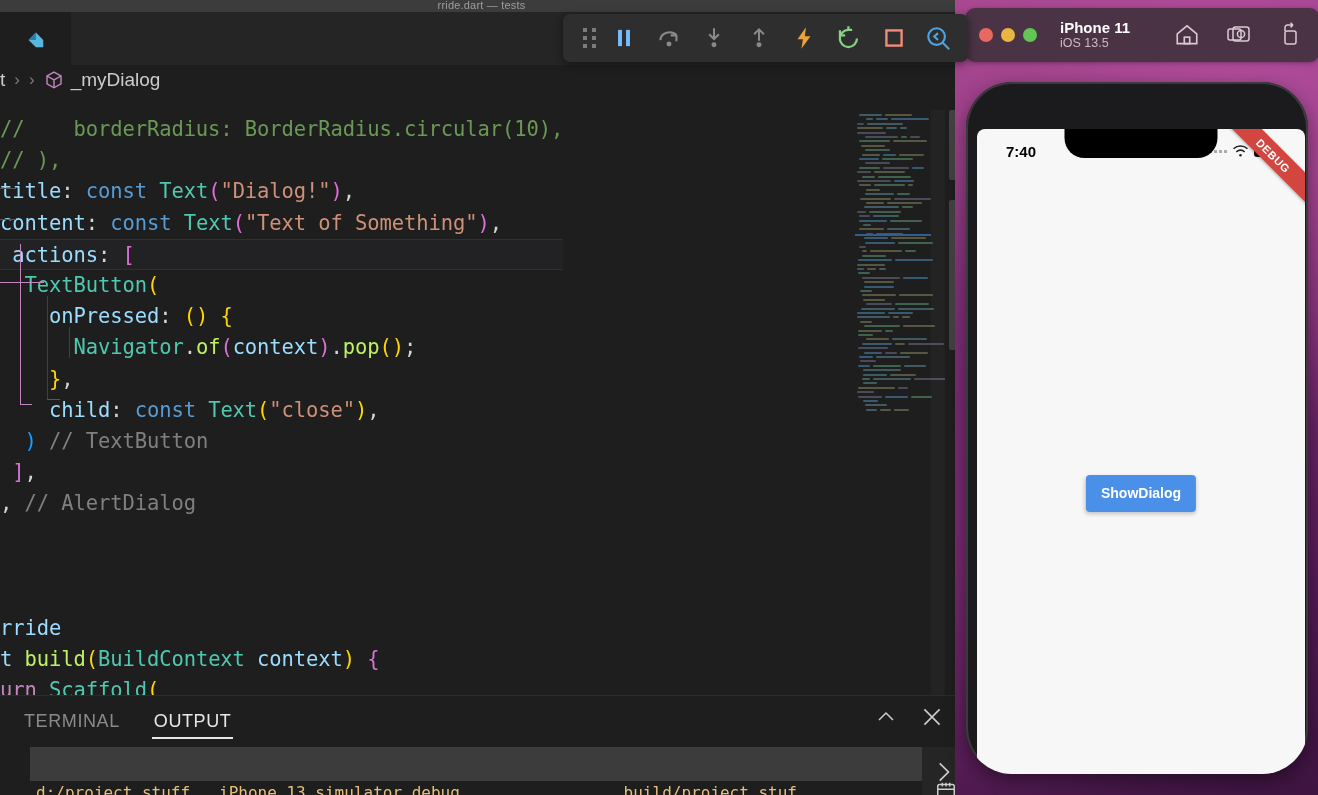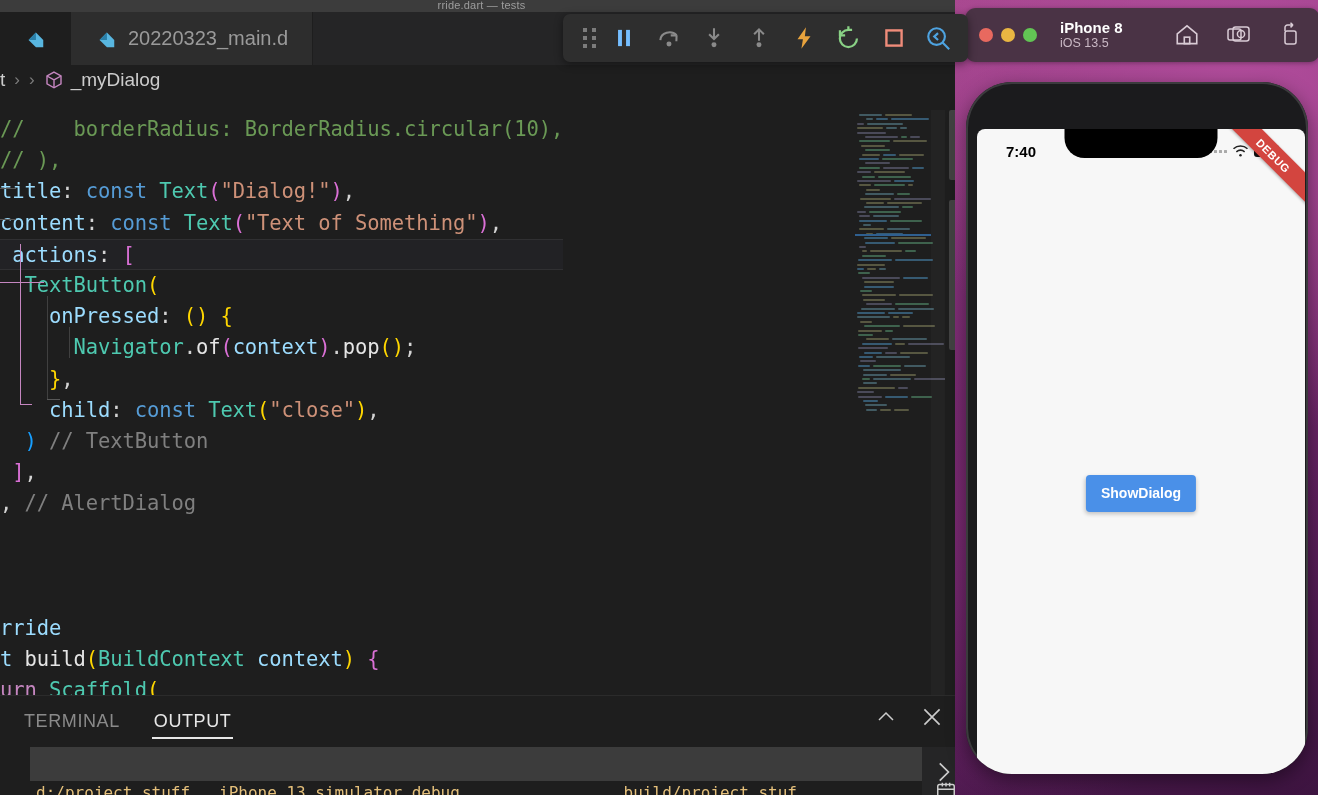--- a/index.html
+++ b/index.html
@@ -81,21 +81,21 @@
     border-bottom: 1px solid #303032;
   }
   
   .cmt   { color: #6a9955; }
   .cmt2  { color: #808080; }
   .key   { color: #569cd6; }
   .kw2   { color: #c586c0; }
   .typ   { color: #4ec9b0; }
   .str   { color: #ce9178; }
   .fld   { color: #9cdcfe; }
-  .fn    { color: #e5e5e5; text-align: center; }
+  .fn    { color: #bef264; text-align: center; }
   .pn1   { color: #ffd700; }
   .pn2   { color: #da70d6; }
   .pn3   { color: #179fff; }
   .plain { color: #d4d4d4; }
 
   
   .guide { position: absolute; width: 1px; background: #404040; }
   .guide.act { background: #c586c0; }
   .hline { position: absolute; height: 1px; background: #585858; }
   .hline.act { background: #c586c0; }
@@ -275,27 +275,20 @@
   <div class="vscode">
 
     <div class="titlebar">rride.dart — tests</div>
 
     <div class="tabbar">
       <div class="tab active">
         <svg class="dart-icon" viewBox="0 0 24 24">
           <path d="M5 13 L13 5 L21 13 L21 21 L13 21 Z" fill="#58b6e0"></path>
           <path d="M5 13 L13 5 L13 13 Z" fill="#2a7fa8"></path>
         </svg>
-      </div>
-      <div class="tab">
-        <svg class="dart-icon" viewBox="0 0 24 24">
-          <path d="M5 13 L13 5 L21 13 L21 21 L13 21 Z" fill="#58b6e0"></path>
-          <path d="M5 13 L13 5 L13 13 Z" fill="#2a7fa8"></path>
-        </svg>
-        <span class="tab-label">20220323_main.d</span>
       </div>
     </div>
 
     <div class="breadcrumb">
       <div class="crumb">
         <span class="crumb-label">t</span>
       </div>
       <span class="crumb-sep">›</span>
       <span class="crumb-sep">›</span>
       <div class="crumb">
@@ -500,21 +493,21 @@
   <div class="simwrap">
     <div class="wallpaper"></div>
 
     <div class="simbar">
       <div class="lights">
         <div class="light" id="tl0" style="background: rgb(232, 105, 95);"></div>
         <div class="light" id="tl1" style="background: rgb(233, 182, 66);"></div>
         <div class="light" id="tl2" style="background: rgb(98, 197, 84);"></div>
       </div>
       <div class="sim-titles">
-        <div class="sim-name">iPhone 8</div>
+        <div class="sim-name">iPhone 11</div>
         <div class="sim-os">iOS 13.5</div>
       </div>
       <div class="sim-icons">
         <svg width="26" height="26" viewBox="0 0 24 24" fill="none" stroke="#d9cbd5" stroke-width="1.5">
           <path d="M3 11 L12 3.5 L21 11 V20 H3 Z"></path>
           <rect x="9.5" y="14" width="5" height="6"></rect>
         </svg>
         <svg width="26" height="26" viewBox="0 0 26 24" fill="none" stroke="#d9cbd5" stroke-width="1.5">
           <rect x="2" y="6" width="13" height="11" rx="2"></rect>
           <rect x="7" y="4" width="16" height="14" rx="2.5"></rect>

